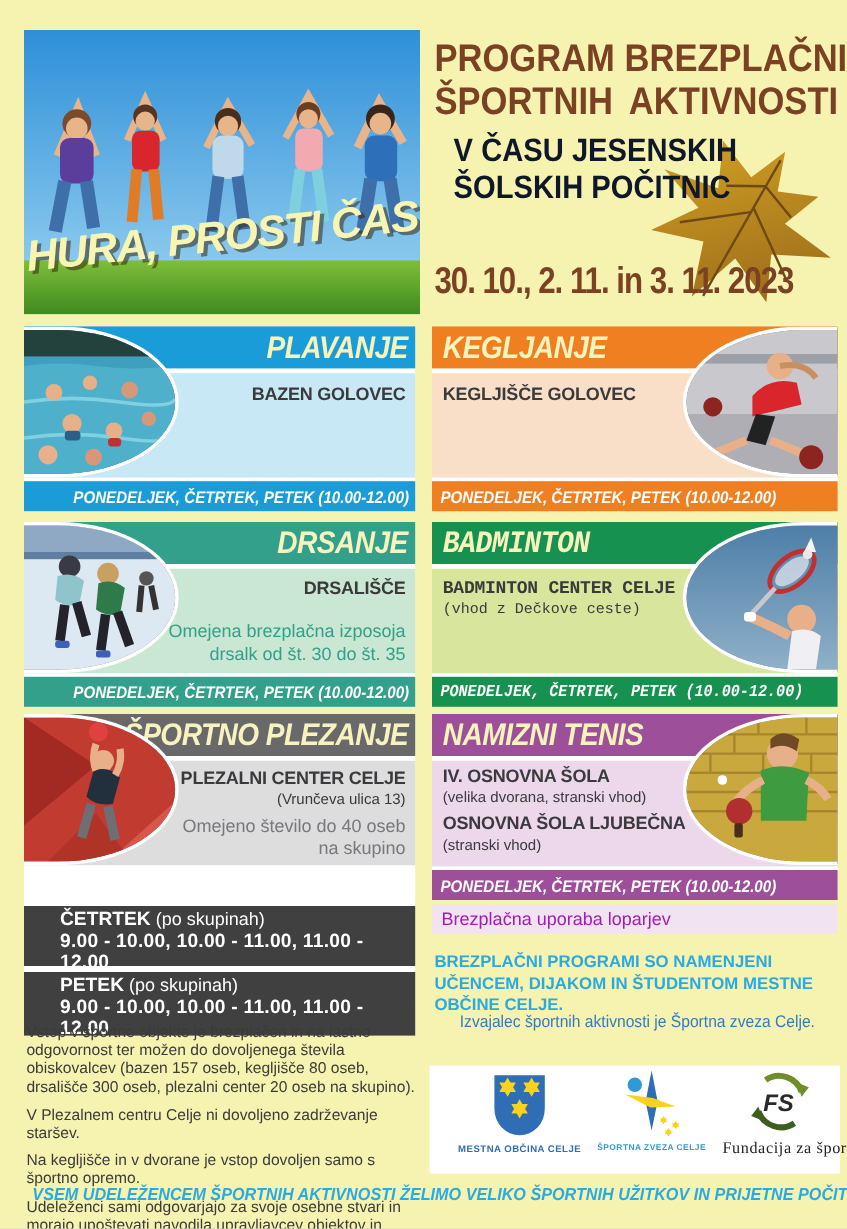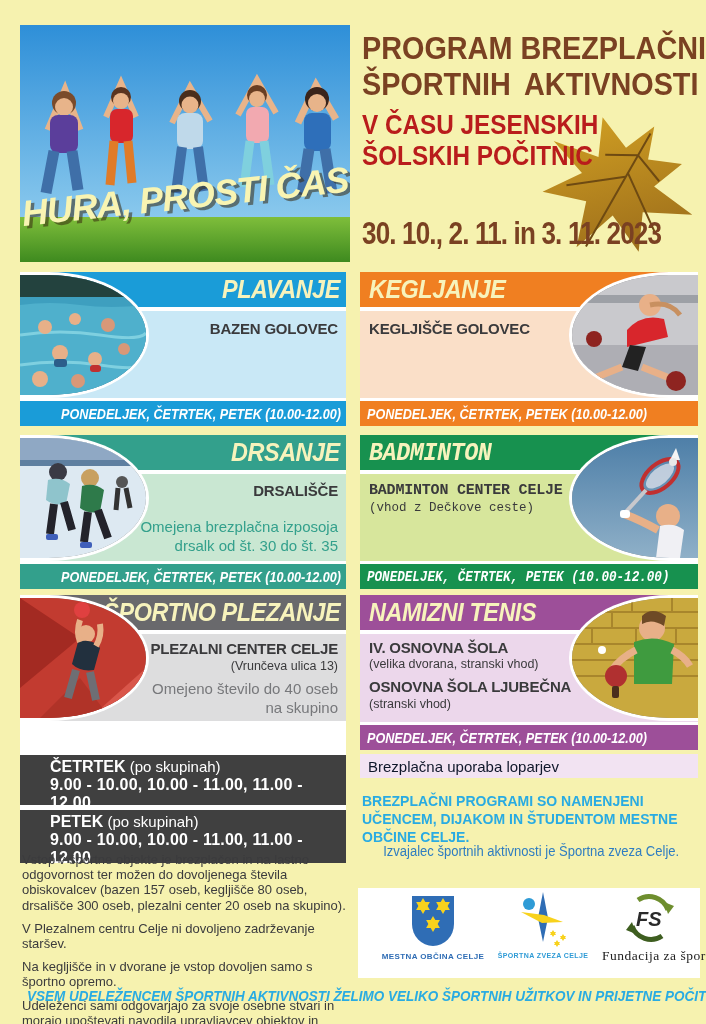--- a/index.html
+++ b/index.html
@@ -20,21 +20,21 @@
     left:2px;top:168px;width:330px;
     font-style:italic;font-weight:bold;font-size:36px;letter-spacing:-1px;
     color:#F8F4B2;transform:rotate(-6deg);transform-origin:0 50%;
     text-shadow:3px 3px 0 rgba(55,40,15,.55);white-space:nowrap;
   }
 
   
   #title-block{left:362px;top:28px;width:340px;height:235px;}
   .tline{position:absolute;left:0;white-space:nowrap;font-weight:bold;}
   .t-brown{color:#7A4122;}
-  .t-green{color:#b91c1c;}
+  .t-green{color:#0f172a;margin-left:16px;}
 
   
   .card{position:absolute;background:#fff;}
   .hdr{position:absolute;left:0;top:0;width:100%;height:35px;display:flex;align-items:center;
        font-style:italic;font-weight:bold;font-size:26px;color:#F7F3BC;letter-spacing:-.5px;}
   .hdr.r{justify-content:flex-end;padding-right:6px;}
   .hdr.l{justify-content:flex-start;padding-left:9px;}
   .body{position:absolute;left:0;top:39px;width:100%;height:87px;}
   .sched{position:absolute;left:0;top:129px;width:100%;height:25px;display:flex;align-items:center;
          font-style:italic;font-weight:bold;font-size:14px;color:#fff;}
@@ -329,21 +329,21 @@
       </div>
     <div class="body purp-l" style="height:88px;">
       <div class="venue abs" style="left:9px;top:5px;">IV. OSNOVNA ŠOLA</div>
       <div class="vnote abs" style="left:9px;top:23px;">(velika dvorana, stranski vhod)</div>
       <div class="venue abs" style="left:9px;top:44px;">OSNOVNA ŠOLA LJUBEČNA</div>
       <div class="vnote abs" style="left:9px;top:63px;">(stranski vhod)</div>
     </div>
     <div class="sched l purp-m" style="top:130px;">
       <span class="cx">PONEDELJEK, ČETRTEK, PETEK (10.00-12.00)</span>
       </div>
-    <div class="abs purp-s" style="left:0;top:159px;width:100%;height:24px;color:#0f172a;font-size:15px;display:flex;align-items:center;padding-left:8px;">
+    <div class="abs purp-s" style="left:0;top:159px;width:100%;height:24px;color:#a21caf;font-size:15px;display:flex;align-items:center;padding-left:8px;">
       <span>Brezplačna uporaba loparjev</span>
       </div>
     <div class="photo right">
       <svg width="126" height="120" viewBox="0 0 126 120">
         <rect width="126" height="120" fill="#C9A93E"></rect>
         <g stroke="#A8862C" stroke-width="2">
           <path d="M0 14 H126 M0 30 H126 M0 46 H126 M0 62 H126 M0 78 H126"></path>
           <path d="M20 0 V14 M60 0 V14 M100 0 V14 M40 14 V30 M84 14 V30 M20 30 V46 M64 30 V46 M104 30 V46"></path>
         </g>
         <circle cx="80" cy="30" r="13" fill="#E8B088"></circle>

